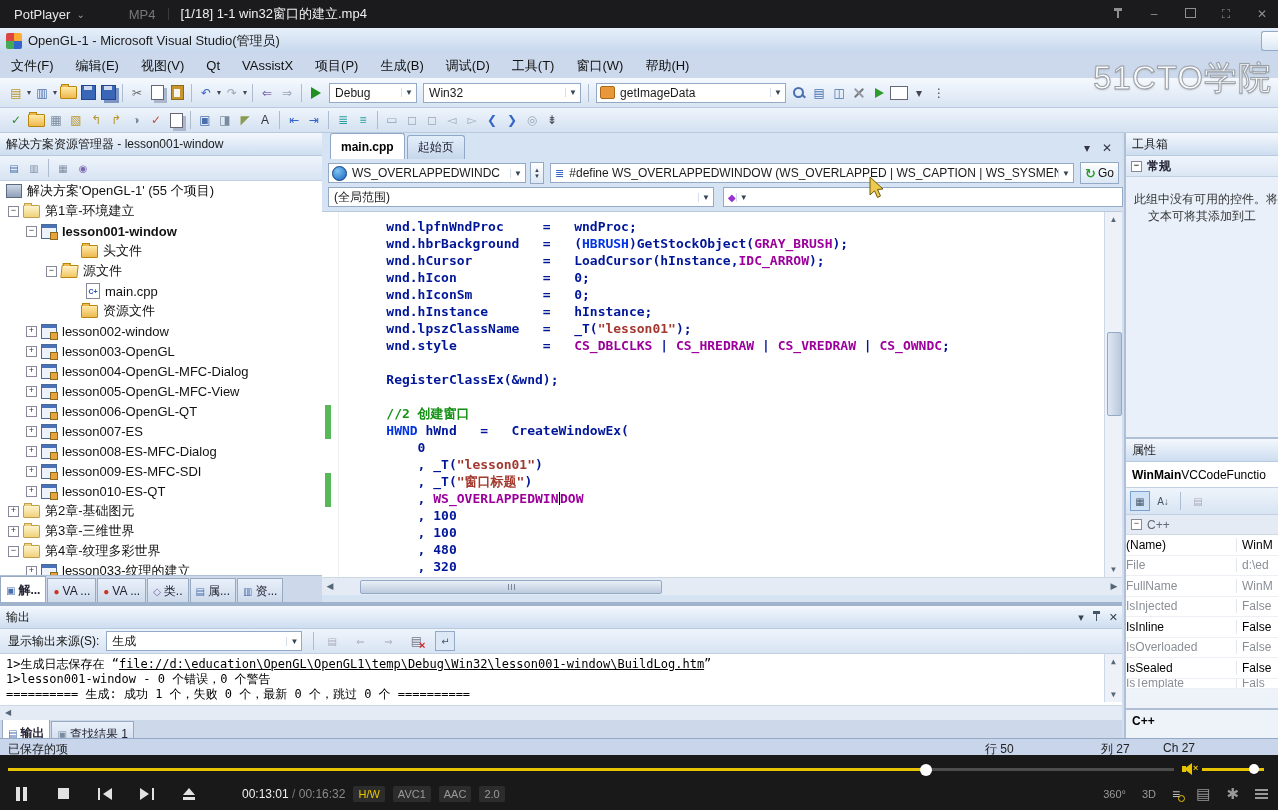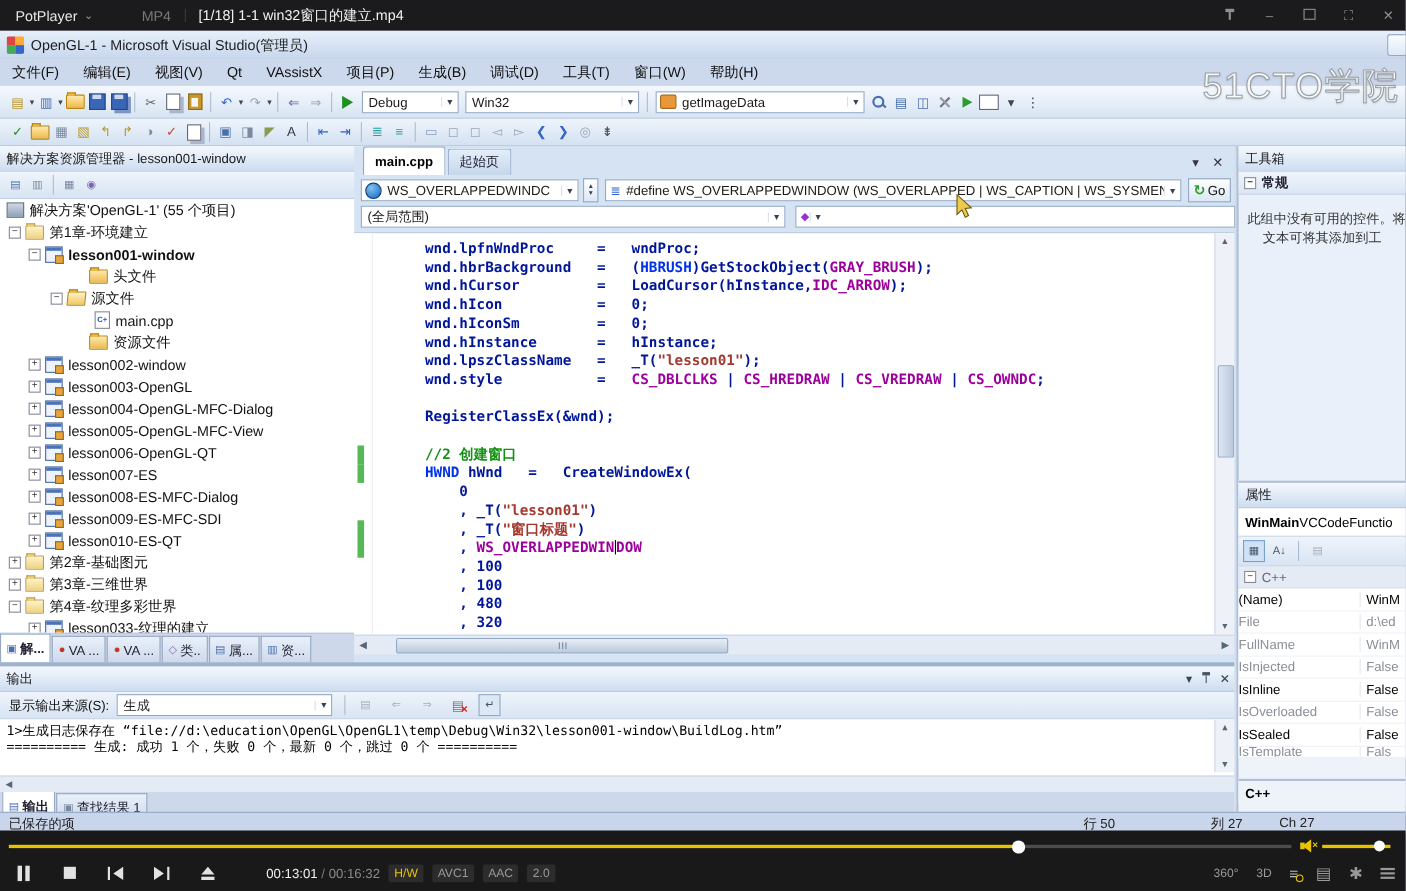--- a/index.html
+++ b/index.html
@@ -128,21 +128,21 @@
   #pgroup{height:19px;background:#e4ebf4;border-bottom:1px solid #d0dae6;display:flex;align-items:center;gap:5px;font-size:12px;color:#667;padding-left:5px;}
   .prow{height:19.5px;display:flex;border-bottom:1px solid #eceff3;background:#fff;font-size:12px;align-items:center;}
   .prow .pn{width:110px;padding-left:0;border-right:1px solid #e4e8ee;overflow:hidden;white-space:nowrap;}
   .prow .pv{flex:1;padding-left:5px;overflow:hidden;white-space:nowrap;}
   .dim{color:#8a8f96;}
   #pfoot{position:absolute;left:0;bottom:8px;width:100%;height:24px;border-top:2px solid #aebfd6;background:#eef3fa;display:flex;align-items:center;font-size:12px;font-weight:bold;padding-left:6px;box-sizing:border-box;}
   
   #out{left:0;top:602px;width:1122px;height:136px;background:#e9f0fa;border-top:4px solid #9fb3cd;box-sizing:border-box;}
   #out-tool{height:24px;background:linear-gradient(#eef4fb,#d8e4f3);border-bottom:1px solid #c2d0e2;display:flex;align-items:center;font-size:12px;color:#111;padding-left:8px;gap:4px;}
   #out-text{height:48px;background:#fff;font-family:"DejaVu Sans Mono","Liberation Mono",monospace;font-size:12px;color:#000;padding:3px 0 0 6px;line-height:15px;white-space:nowrap;overflow:hidden;position:relative;}
-  #out-text a{color:#000;}
+  #out-text a{color:#000;text-decoration:underline;}
   #out-hscroll{height:14px;background:#e4ebf5;border-top:1px solid #cdd8e6;position:relative;}
   #out-tabs{height:26px;display:flex;align-items:flex-end;padding-left:2px;background:#cdd9ea;}
   
   #vs-status{left:0;top:738px;width:1278px;height:19px;background:#c8d5ea;border-top:1px solid #93a9c6;font-size:12px;color:#222;}
   #vs-status .sl{position:absolute;left:8px;top:2px;}
   #vs-status .sr{position:absolute;top:2px;}
   
   #pp-bottom{left:0;top:755px;width:1278px;height:55px;background:#191919;}
   #seek-line{position:absolute;left:8px;top:13px;height:3px;background:#e8c400;}
   #seek-rest{position:absolute;top:13px;height:3px;background:#4d4d4d;}
@@ -632,20 +632,21 @@
           </span>
           <span class="chip small" style="color: rgb(68, 85, 102); border: 1px solid rgb(147, 169, 198); background: rgb(220, 232, 246);">↵</span>
         </span>
     </div>
     <div id="out-text">
       <div class="vscroll" style="top:0;height:48px;right:0;">
         <div class="sarr" style="top:0;">▲</div>
         <div class="sarr" style="bottom:0;">▼</div>
       </div>
     <div><span>1&gt;生成日志保存在 “</span><a>file://d:\education\OpenGL\OpenGL1\temp\Debug\Win32\lesson001-window\BuildLog.htm</a><span>”</span></div>
+        <div>1&gt;lesson001-window - 0 个错误，0 个警告</div>
         <div>========== 生成: 成功 1 个，失败 0 个，最新 0 个，跳过 0 个 ==========</div>
       </div>
     <div id="out-hscroll">
       <div class="harr" style="left:0;font-size:8px;line-height:14px;">◀</div>
     </div>
     <div id="out-tabs">
         <span class="xtab active">
           <span class="xi" style="color: rgb(74, 111, 174);">▤</span>
           <span>输出</span>
         </span>

